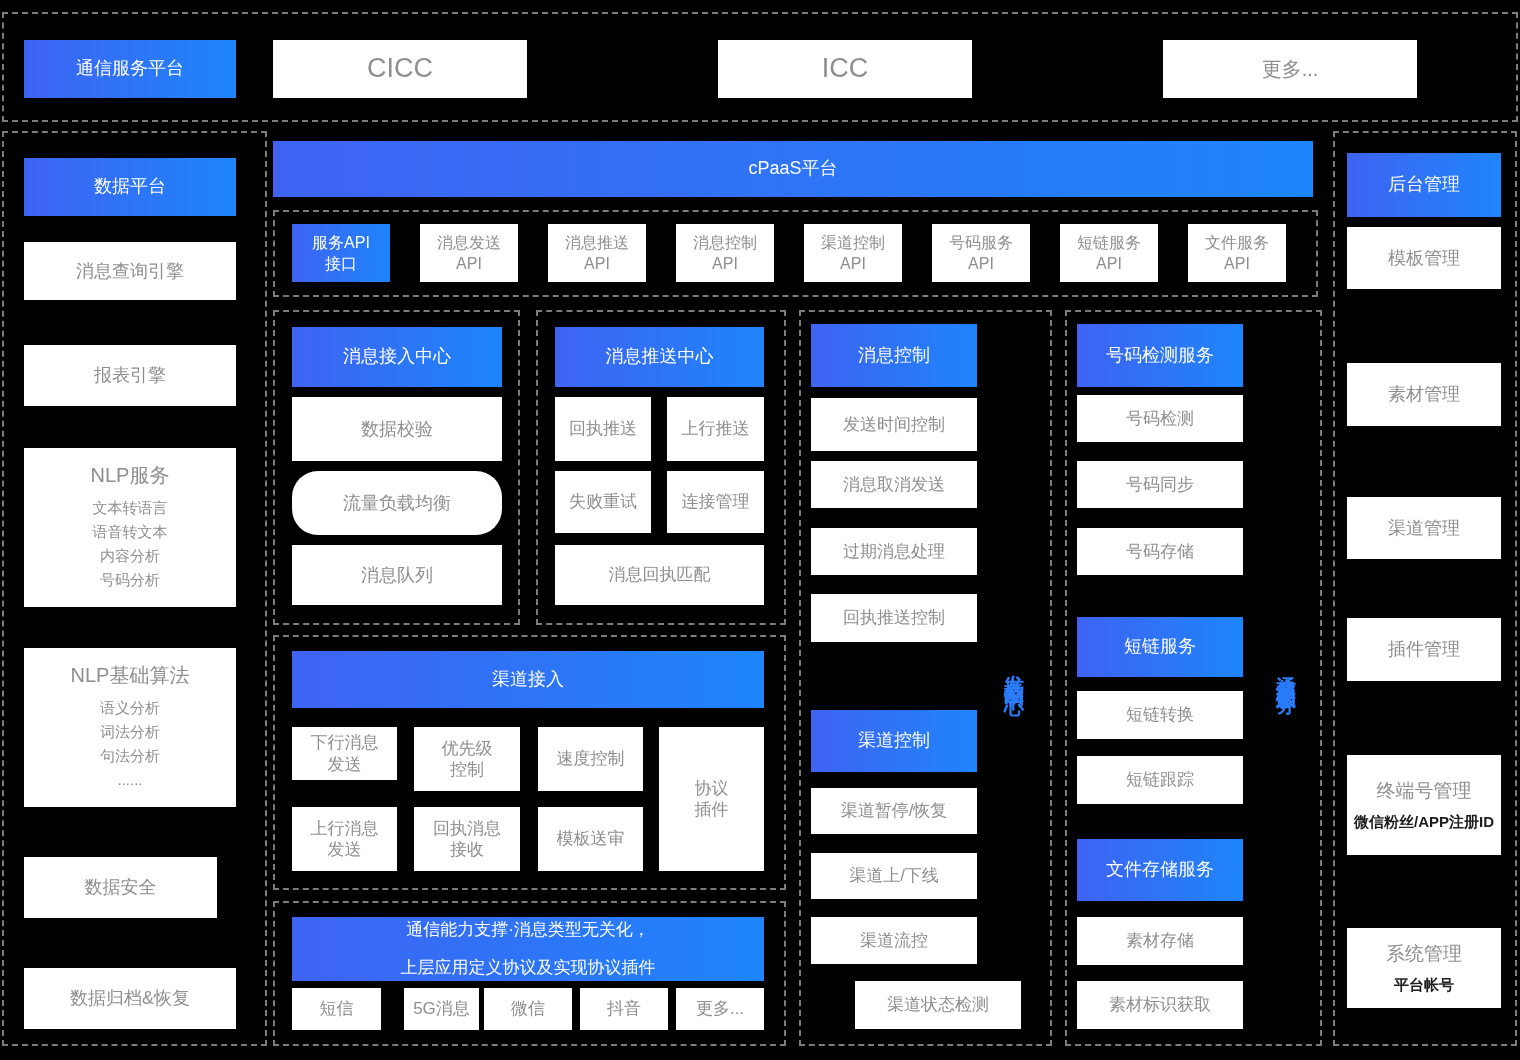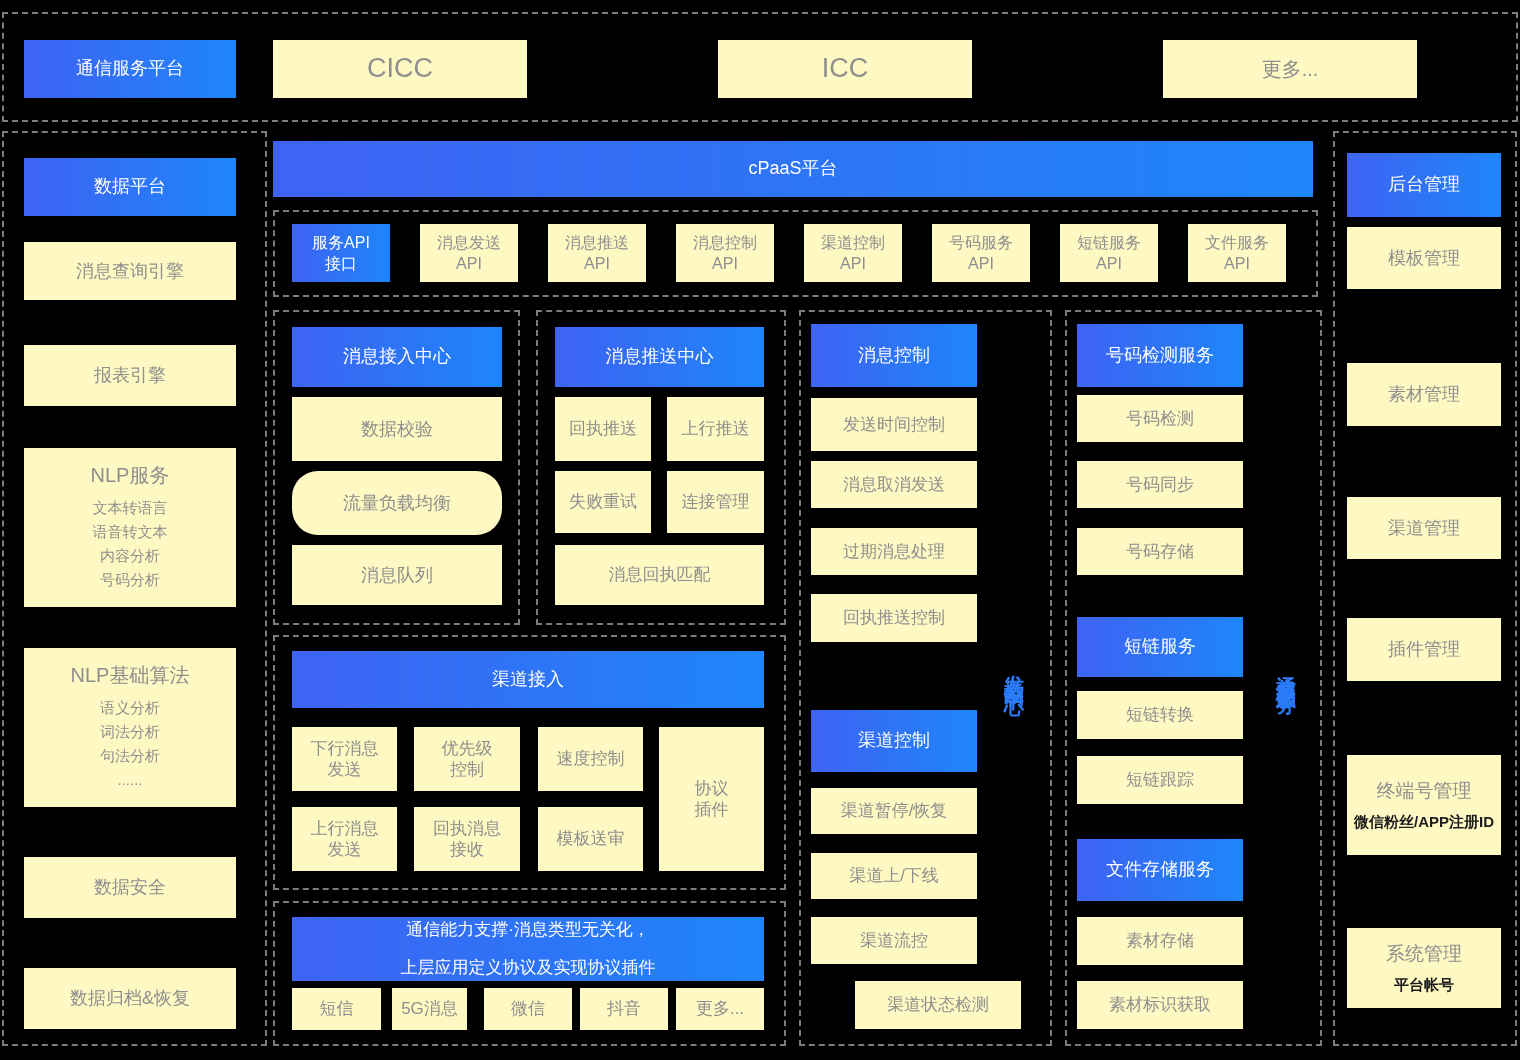--- a/index.html
+++ b/index.html
@@ -1,20 +1,20 @@
 <!DOCTYPE html>
 <html><head>
 <meta charset="utf-8">
 <style>
   html,body{margin:0;padding:0;background:#000;}
   body{width:1520px;height:1060px;position:relative;overflow:hidden;
        font-family:"Liberation Sans",sans-serif;}
   .abs{position:absolute;box-sizing:border-box;}
   .dashed{border:2px dashed #7c7c7c;}
-  .wbox{background:#fef9c3;color:#8e8e8e;display:flex;align-items:center;justify-content:center;
+  .wbox{background:#ffffff;color:#8e8e8e;display:flex;align-items:center;justify-content:center;
         text-align:center;font-size:18px;white-space:pre-line;line-height:1.25;}
   .bbox{background:linear-gradient(90deg,#3e63f2,#1e85fc);color:#ffffff;display:flex;
         align-items:center;justify-content:center;text-align:center;font-size:18px;
         white-space:pre-line;line-height:1.4;}
   .big{font-size:27px;}
   .mid{font-size:20px;}
   .api{font-size:16px;line-height:21px;}
   .sm{font-size:17px;}
   .colbox{flex-direction:column;}
   .colbox .ttl{font-size:20px;margin-bottom:8px;}
@@ -48,21 +48,21 @@
 </div>
 
 <div class="abs wbox colbox" style="left:24px;top:648px;width:212px;height:159px;">
   <div class="ttl">NLP基础算法</div>
   <div class="sub">语义分析</div>
   <div class="sub">词法分析</div>
   <div class="sub">句法分析</div>
   <div class="sub">......</div>
 </div>
 
-<div class="abs wbox" style="left:24px;top:857px;width:212px;height:61px;">数据安全</div>
+<div class="abs wbox" style="left:24px;top:857px;width:193px;height:61px;">数据安全</div>
 <div class="abs wbox" style="left:24px;top:968px;width:212px;height:61px;">数据归档&amp;恢复</div>
 
 <div class="abs bbox" style="left:273px;top:141px;width:1040px;height:56px;">cPaaS平台</div>
 <div class="abs dashed" style="left:273px;top:210px;width:1045px;height:87px;"></div>
 <div class="abs bbox api" style="left:292px;top:224px;width:98px;height:58px;">服务API
 接口</div>
 <div class="abs wbox api" style="left:420px;top:224px;width:98px;height:58px;">消息发送
 API</div>
 <div class="abs wbox api" style="left:548px;top:224px;width:98px;height:58px;">消息推送
 API</div>
@@ -86,38 +86,38 @@
 <div class="abs dashed" style="left:536px;top:310px;width:250px;height:315px;"></div>
 <div class="abs bbox" style="left:555px;top:327px;width:209px;height:60px;">消息推送中心</div>
 <div class="abs wbox sm" style="left:555px;top:397px;width:96px;height:64px;">回执推送</div>
 <div class="abs wbox sm" style="left:667px;top:397px;width:97px;height:64px;">上行推送</div>
 <div class="abs wbox sm" style="left:555px;top:471px;width:96px;height:62px;">失败重试</div>
 <div class="abs wbox sm" style="left:667px;top:471px;width:97px;height:62px;">连接管理</div>
 <div class="abs wbox sm" style="left:555px;top:545px;width:209px;height:60px;">消息回执匹配</div>
 
 <div class="abs dashed" style="left:273px;top:635px;width:513px;height:255px;"></div>
 <div class="abs bbox" style="left:292px;top:651px;width:472px;height:57px;">渠道接入</div>
-<div class="abs wbox sm" style="left:292px;top:727px;width:105px;height:64px;">下行消息
+<div class="abs wbox sm" style="left:292px;top:727px;width:105px;height:53px;">下行消息
 发送</div>
 <div class="abs wbox sm" style="left:414px;top:727px;width:106px;height:64px;">优先级
 控制</div>
 <div class="abs wbox sm" style="left:538px;top:727px;width:105px;height:64px;">速度控制</div>
 <div class="abs wbox sm" style="left:292px;top:807px;width:105px;height:64px;">上行消息
 发送</div>
 <div class="abs wbox sm" style="left:414px;top:807px;width:106px;height:64px;">回执消息
 接收</div>
 <div class="abs wbox sm" style="left:538px;top:807px;width:105px;height:64px;">模板送审</div>
 <div class="abs wbox sm" style="left:659px;top:727px;width:105px;height:144px;">协议
 插件</div>
 
 <div class="abs dashed" style="left:273px;top:901px;width:513px;height:145px;"></div>
 <div class="abs bbox cap" style="left:292px;top:917px;width:472px;height:64px;">通信能力支撑·消息类型无关化，
 上层应用定义协议及实现协议插件</div>
 <div class="abs wbox sm" style="left:292px;top:988px;width:89px;height:42px;">短信</div>
-<div class="abs wbox sm" style="left:392px;top:988px;width:75px;height:42px;">5G消息</div>
+<div class="abs wbox sm" style="left:404px;top:988px;width:75px;height:42px;">5G消息</div>
 <div class="abs wbox sm" style="left:484px;top:988px;width:88px;height:42px;">微信</div>
 <div class="abs wbox sm" style="left:580px;top:988px;width:88px;height:42px;">抖音</div>
 <div class="abs wbox sm" style="left:676px;top:988px;width:88px;height:42px;">更多...</div>
 
 <div class="abs dashed" style="left:799px;top:310px;width:253px;height:736px;"></div>
 <div class="abs bbox" style="left:811px;top:324px;width:166px;height:63px;">消息控制</div>
 <div class="abs wbox sm" style="left:811px;top:398px;width:166px;height:53px;">发送时间控制</div>
 <div class="abs wbox sm" style="left:811px;top:461px;width:166px;height:47px;">消息取消发送</div>
 <div class="abs wbox sm" style="left:811px;top:528px;width:166px;height:47px;">过期消息处理</div>
 <div class="abs wbox sm" style="left:811px;top:594px;width:166px;height:48px;">回执推送控制</div>

